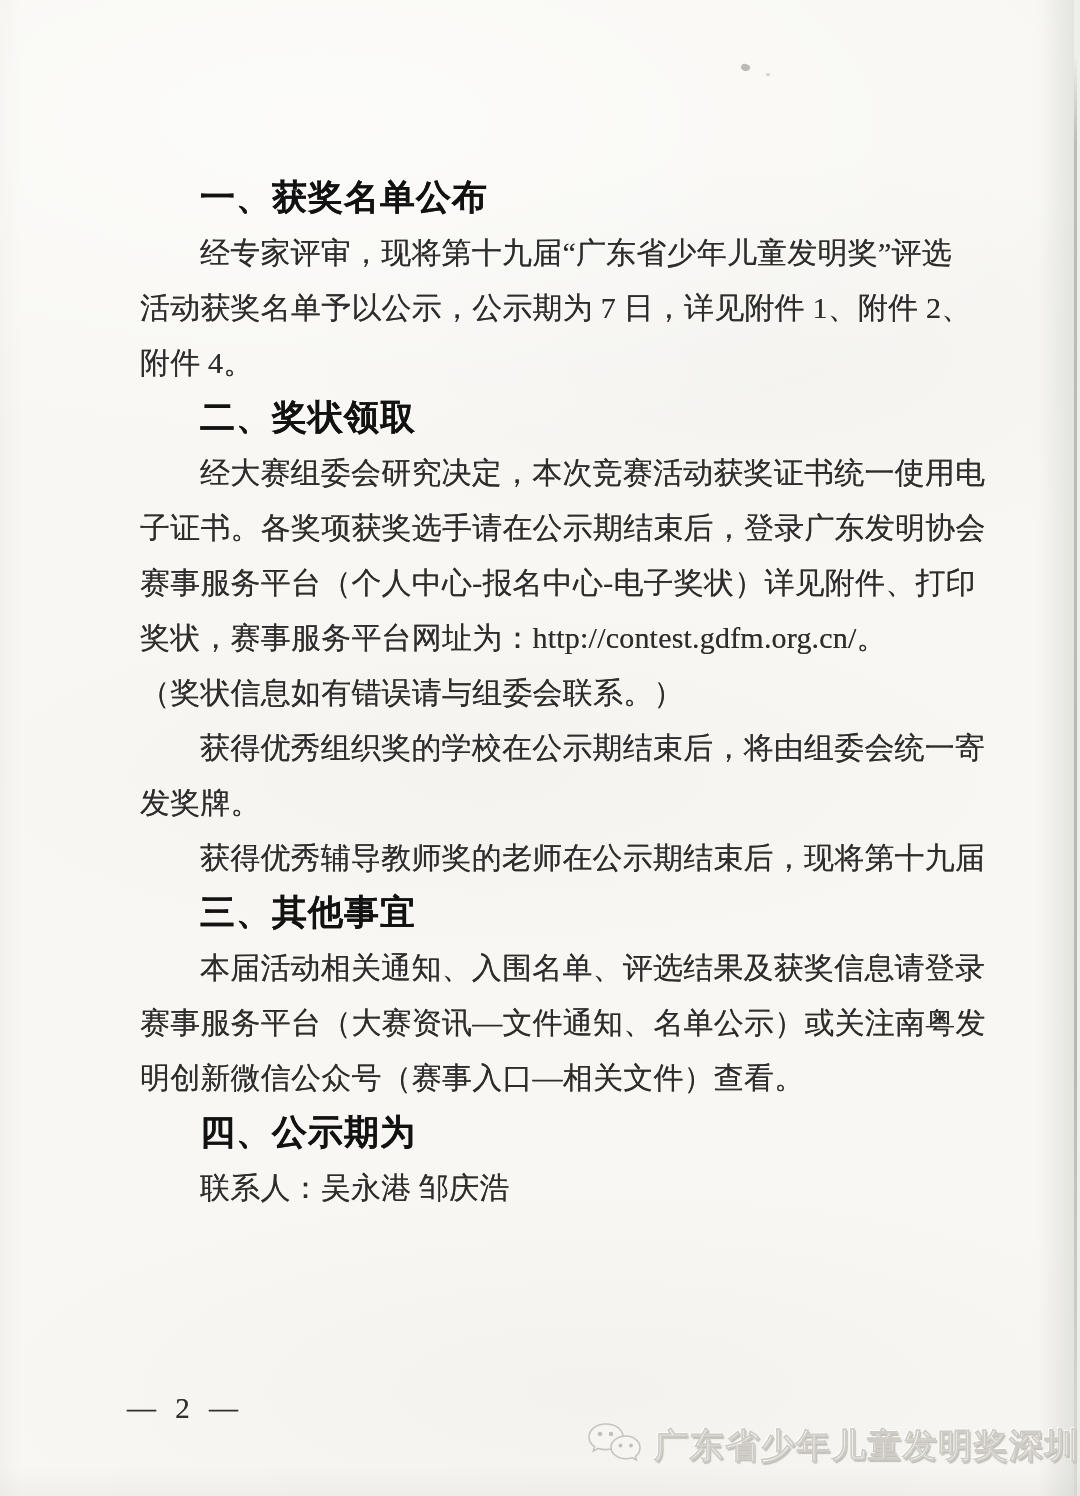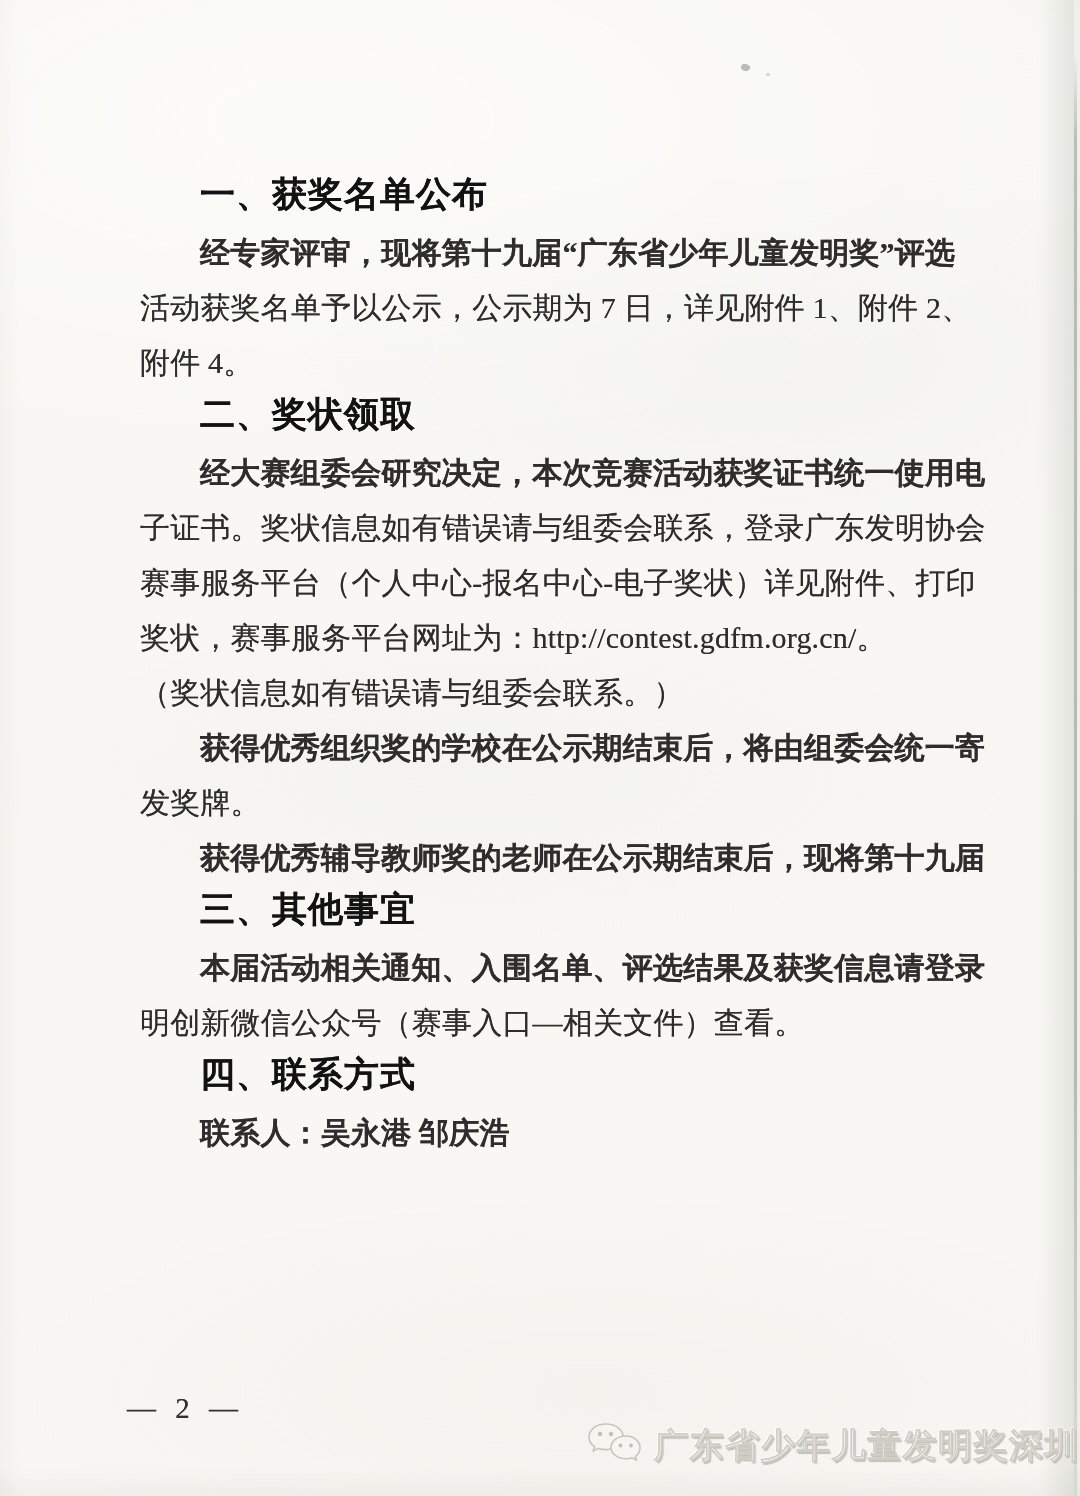--- a/index.html
+++ b/index.html
@@ -34,23 +34,23 @@
   .speck{position:absolute;left:741px;top:64px;width:9px;height:7px;border-radius:50% 40% 60% 50%;background:rgba(70,75,70,.35);transform:rotate(20deg);}
   .speck2{position:absolute;left:766px;top:73px;width:4px;height:3px;border-radius:50%;background:rgba(90,95,90,.25);}
 
   
   .content{
     position:absolute;left:140px;top:170px;width:822px;
     color:#2e2d2b;font-size:30px;line-height:55px;
     text-shadow:0 0 .6px rgba(46,45,43,.75);
   }
   .line{white-space:nowrap;letter-spacing:.2px;}
-  .indent{padding-left:60px;font-weight:bold;}
+  .indent{padding-left:60px;}
   .heading{
-    font-family:Liberation Mono, monospace;
+    font-family:Liberation Serif, serif;
     font-weight:700;color:#121212;font-size:35px;letter-spacing:1px;
     padding-left:60px;text-shadow:0 0 .5px rgba(0,0,0,.8);
   }
   .gap{}
 
   
   .page-number{
     position:absolute;left:127px;top:1392px;
     font-size:29px;color:#30302e;letter-spacing:6px;
     text-shadow:0 0 .6px rgba(40,40,40,.7);
@@ -79,33 +79,34 @@
 <div class="speck2"></div>
 
 <div class="content">
   <div class="line heading">一、获奖名单公布</div>
   <div class="line indent">经专家评审，现将第十九届“广东省少年儿童发明奖”评选</div>
   <div class="line">活动获奖名单予以公示，公示期为 7 日，详见附件 1、附件 2、</div>
   <div class="line">附件 4。</div>
 
   <div class="line heading gap">二、奖状领取</div>
   <div class="line indent">经大赛组委会研究决定，本次竞赛活动获奖证书统一使用电</div>
-  <div class="line">子证书。奖状信息如有错误请与组委会联系，登录广东发明协会</div>
+  <div class="line">子证书。各奖项获奖选手请在公示期结束后，登录广东发明协会</div>
   <div class="line">赛事服务平台（个人中心-报名中心-电子奖状）详见附件、打印</div>
   <div class="line">奖状，赛事服务平台网址为：http://contest.gdfm.org.cn/。</div>
   <div class="line">（奖状信息如有错误请与组委会联系。）</div>
   <div class="line indent">获得优秀组织奖的学校在公示期结束后，将由组委会统一寄</div>
   <div class="line">发奖牌。</div>
   <div class="line indent">获得优秀辅导教师奖的老师在公示期结束后，现将第十九届</div>
 
   <div class="line heading gap">三、其他事宜</div>
   <div class="line indent">本届活动相关通知、入围名单、评选结果及获奖信息请登录</div>
+  <div class="line">赛事服务平台（大赛资讯—文件通知、名单公示）或关注南粤发</div>
   <div class="line">明创新微信公众号（赛事入口—相关文件）查看。</div>
 
-  <div class="line heading gap">四、联系方式</div>
+  <div class="line heading gap">四、公示期为</div>
   <div class="line indent">联系人：吴永港 邹庆浩</div>
 </div>
 
 <div class="page-number">— 2 —</div>
 
 <div class="watermark">
   <span class="wm-icon">
     <svg width="58" height="48" viewBox="0 0 58 48">
       <g fill="#f6f5f1" stroke="#c7c4bd" stroke-width="1.6">
         <path d="M20 4 C10 4 3 10 3 17 c0 4 2.2 7.4 5.6 9.7 L7.4 31 l5-2.6 c2.3.8 4.9 1.2 7.6 1.2 9.9 0 17-6 17-13.3C37 10 30 4 20 4 Z"></path>

